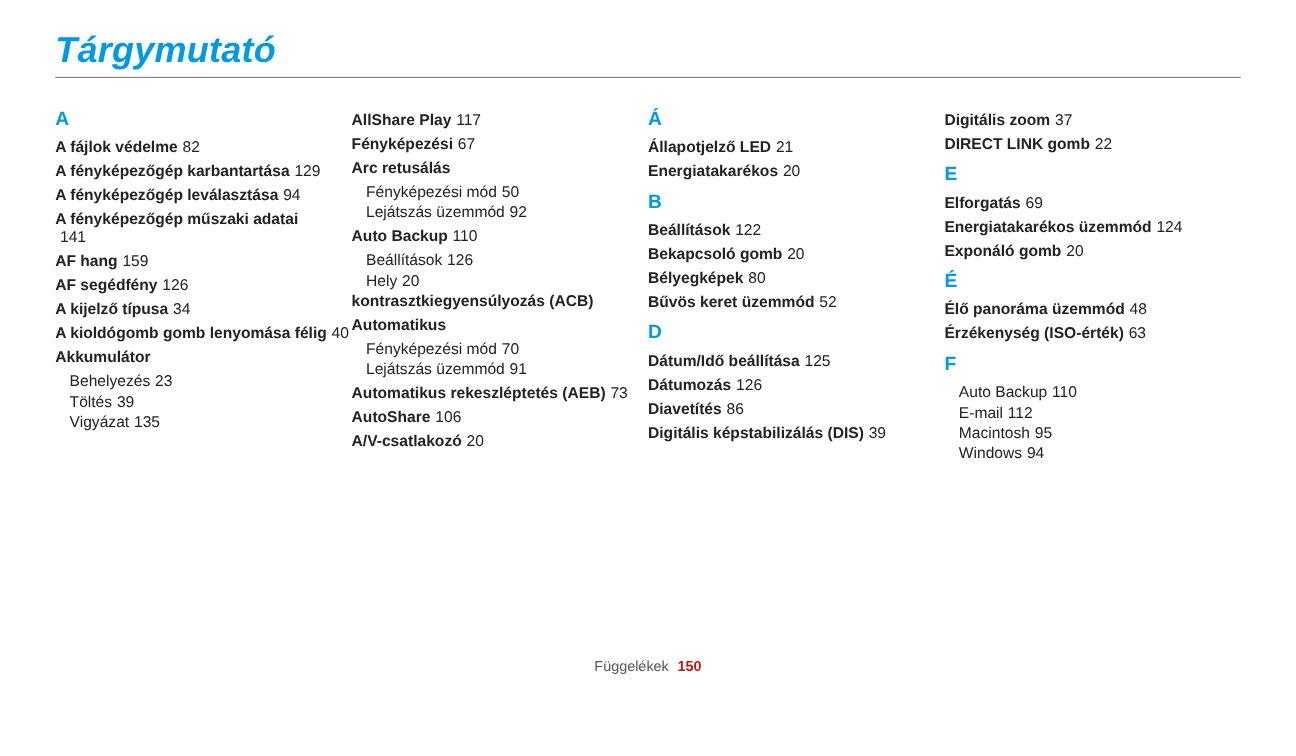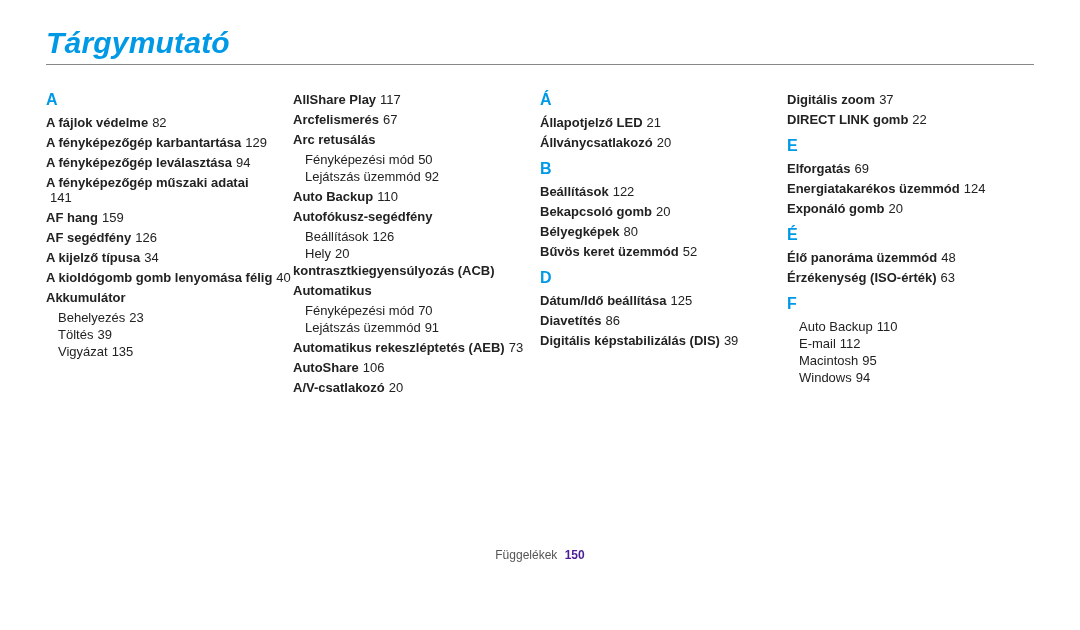--- a/index.html
+++ b/index.html
@@ -7,21 +7,21 @@
 .title{font-size:30px;font-weight:bold;color:#0099e6;font-style:italic;letter-spacing:.2px;margin:0 0 4px 0}
 .rule{border:none;border-top:1px solid #888;margin:4px 0 16px 0}
 .cols{display:flex;gap:0}
 .col{flex:0 0 247px}
 .letter{font-size:16px;font-weight:bold;color:#0099e6;margin:10px 0 6px 0}
 .entry{font-size:13px;font-weight:bold;margin:5px 0}
 .entry .pg{font-weight:normal;margin-left:4px}
 .sub{font-size:13px;font-weight:normal;margin:2px 0 2px 12px}
 .sub .pg{font-weight:normal;margin-left:4px}
 .footer{position:absolute;left:0;right:0;bottom:14px;text-align:center;font-size:12px;color:#555}
-.footer .pgno{font-weight:bold;color:#4c1d95;margin-left:4px}
+.footer .pgno{font-weight:bold;color:#b91c1c;margin-left:4px}
 </style>
 </head>
 <body>
 
 <div class="page">
   <h1 class="title">Tárgymutató</h1>
   <hr class="rule">
 
   <div class="cols">
 
@@ -36,48 +36,48 @@
       <div class="entry"><span>A kijelző típusa</span><span class="pg">34</span></div>
       <div class="entry"><span>A kioldógomb gomb lenyomása félig</span><span class="pg">40</span></div>
       <div class="entry"><span>Akkumulátor</span></div>
       <div class="sub"><span>Behelyezés</span><span class="pg">23</span></div>
       <div class="sub"><span>Töltés</span><span class="pg">39</span></div>
       <div class="sub"><span>Vigyázat</span><span class="pg">135</span></div>
     </div>
 
     <div class="col" style="padding-top:6px">
       <div class="entry"><span>AllShare Play</span><span class="pg">117</span></div>
-      <div class="entry"><span>Arcfelismerés</span><span class="pg">67</span></div>
+      <div class="entry"><span>Fényképezési</span><span class="pg">67</span></div>
       <div class="entry"><span>Arc retusálás</span></div>
       <div class="sub"><span>Fényképezési mód</span><span class="pg">50</span></div>
       <div class="sub"><span>Lejátszás üzemmód</span><span class="pg">92</span></div>
       <div class="entry"><span>Auto Backup</span><span class="pg">110</span></div>
-      <div class="entry"><span>Autofókusz-segédfény</span></div>
       <div class="sub"><span>Beállítások</span><span class="pg">126</span></div>
       <div class="sub"><span>Hely</span><span class="pg">20</span></div>
       <div class="entry" style="margin-top:0"><span>kontrasztkiegyensúlyozás (ACB)</span></div>
       <div class="entry"><span>Automatikus</span></div>
       <div class="sub"><span>Fényképezési mód</span><span class="pg">70</span></div>
       <div class="sub"><span>Lejátszás üzemmód</span><span class="pg">91</span></div>
       <div class="entry"><span>Automatikus rekeszléptetés (AEB)</span><span class="pg">73</span></div>
       <div class="entry"><span>AutoShare</span><span class="pg">106</span></div>
       <div class="entry"><span>A/V-csatlakozó</span><span class="pg">20</span></div>
     </div>
 
     <div class="col">
       <div class="letter">Á</div>
       <div class="entry"><span>Állapotjelző LED</span><span class="pg">21</span></div>
-      <div class="entry"><span>Állványcsatlakozó</span><span class="pg">20</span></div>
+      <div class="entry"><span>Energiatakarékos</span><span class="pg">20</span></div>
       <div class="letter">B</div>
       <div class="entry"><span>Beállítások</span><span class="pg">122</span></div>
       <div class="entry"><span>Bekapcsoló gomb</span><span class="pg">20</span></div>
       <div class="entry"><span>Bélyegképek</span><span class="pg">80</span></div>
       <div class="entry"><span>Bűvös keret üzemmód</span><span class="pg">52</span></div>
       <div class="letter">D</div>
       <div class="entry"><span>Dátum/Idő beállítása</span><span class="pg">125</span></div>
+      <div class="entry"><span>Dátumozás</span><span class="pg">126</span></div>
       <div class="entry"><span>Diavetítés</span><span class="pg">86</span></div>
       <div class="entry"><span>Digitális képstabilizálás (DIS)</span><span class="pg">39</span></div>
     </div>
 
     <div class="col" style="padding-top:6px">
       <div class="entry"><span>Digitális zoom</span><span class="pg">37</span></div>
       <div class="entry"><span>DIRECT LINK gomb</span><span class="pg">22</span></div>
       <div class="letter">E</div>
       <div class="entry"><span>Elforgatás</span><span class="pg">69</span></div>
       <div class="entry"><span>Energiatakarékos üzemmód</span><span class="pg">124</span></div>

